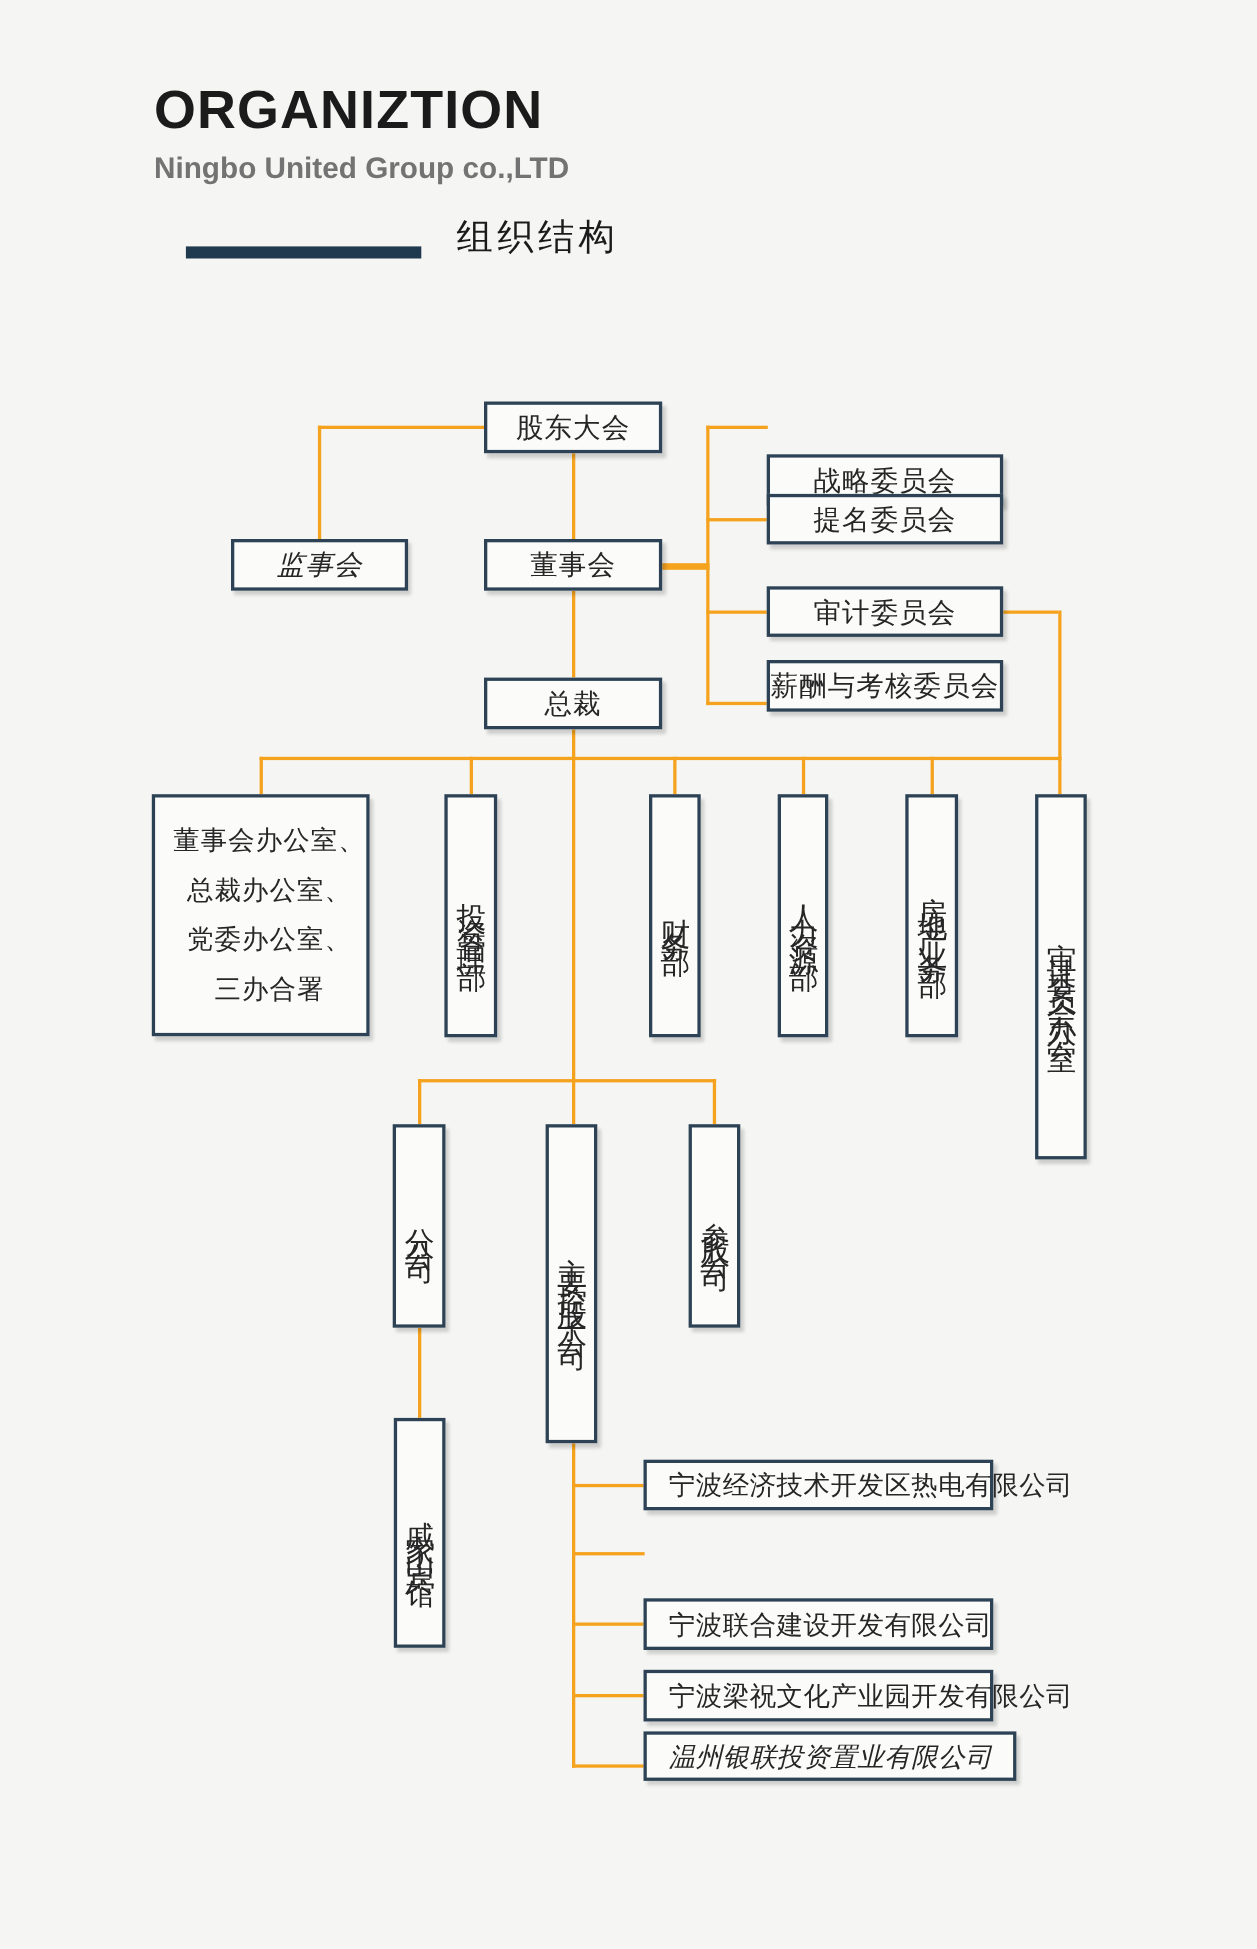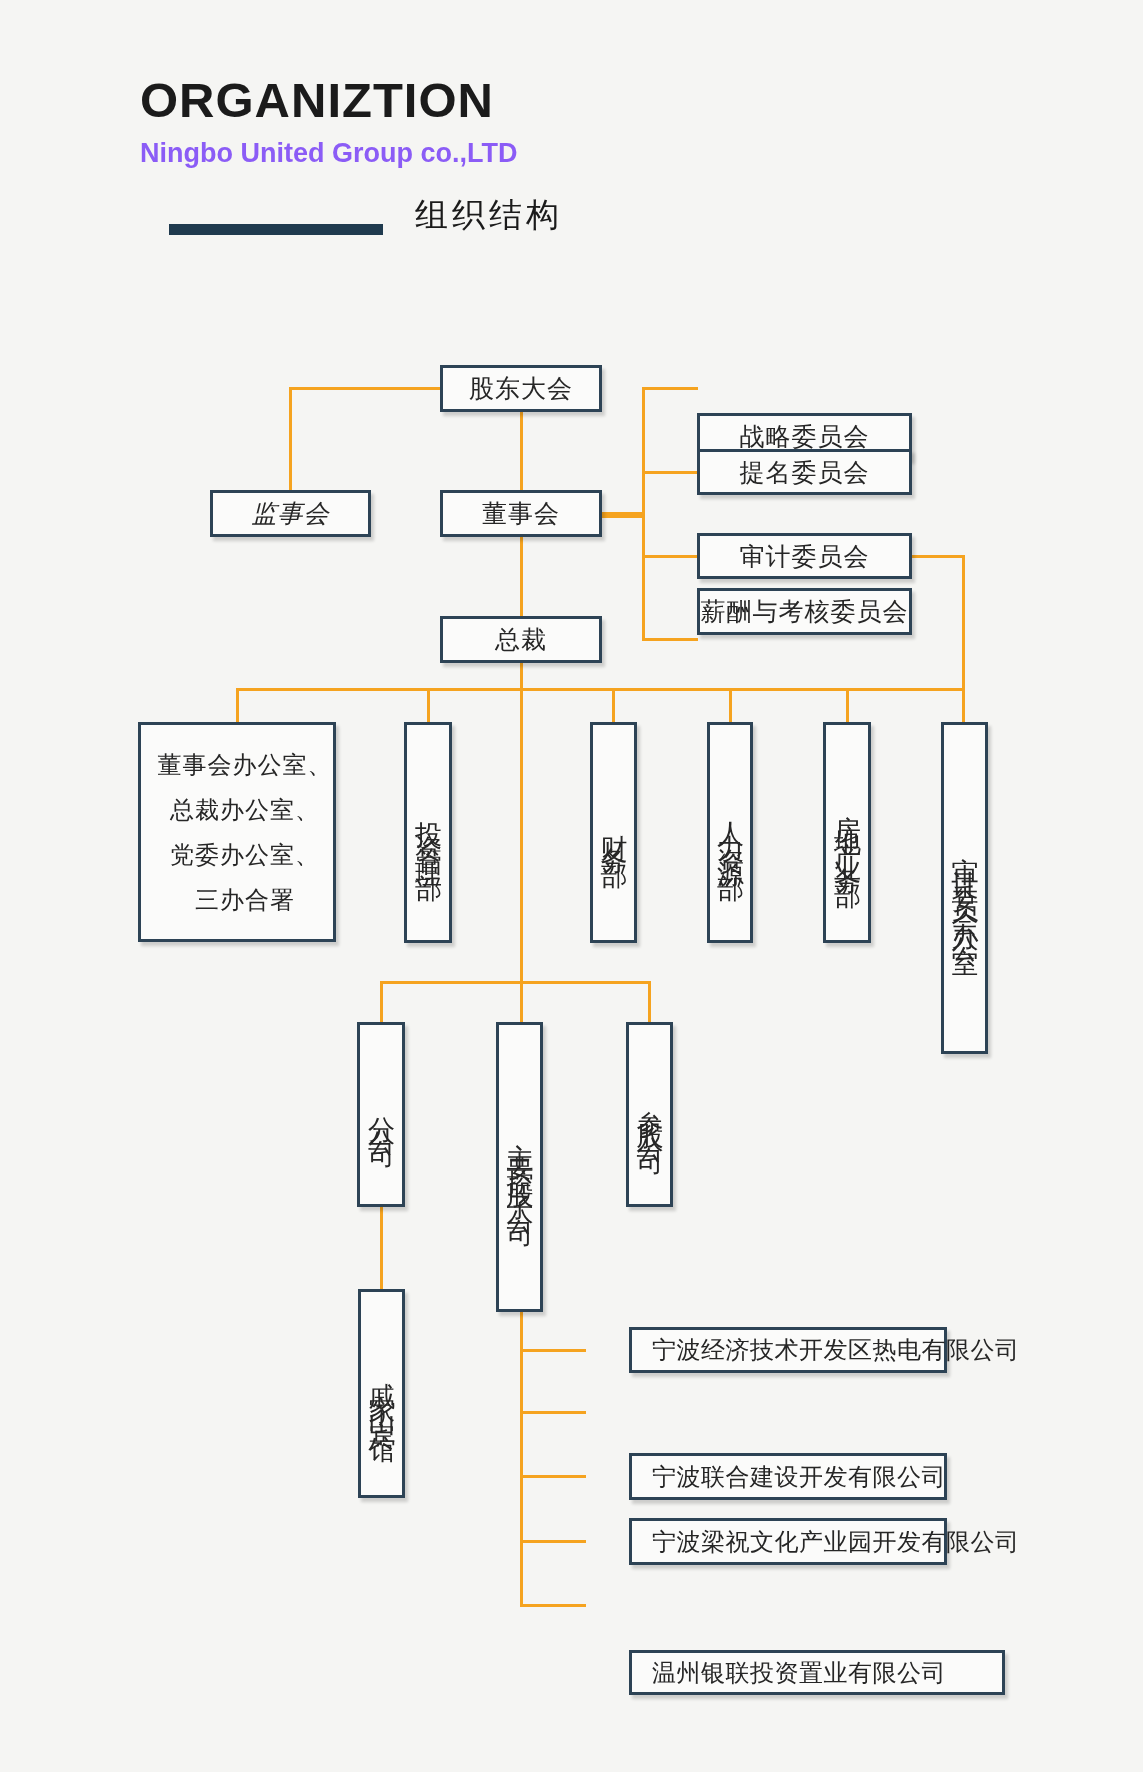--- a/index.html
+++ b/index.html
@@ -15,21 +15,21 @@
     overflow:hidden;
   }
   
   .title{
     position:absolute;left:140px;top:72px;
     font-size:49px;font-weight:bold;color:#1b1b1b;
     letter-spacing:1px;white-space:nowrap;
   }
   .subtitle{
     position:absolute;left:140px;top:138px;
-    font-size:27px;font-weight:bold;color:#8b5cf6;
+    font-size:27px;font-weight:bold;color:#737373;
     white-space:nowrap;
   }
   .accent-bar{
     position:absolute;left:169px;top:224px;
     width:214px;height:11px;background:#1f3a4e;
   }
   .section-label{
     position:absolute;left:415px;top:193px;
     font-size:33px;color:#1b1b1b;letter-spacing:4px;
     white-space:nowrap;
@@ -57,21 +57,21 @@
     line-height:1;
   }
   .node.ml{
     display:block;
     font-size:24px;line-height:45px;letter-spacing:1px;
     padding:17px 0 0 16px;text-align:center;
   }
   .node.co{
     justify-content:flex-start;
     padding-left:20px;
-    font-size:24px;letter-spacing:0.5px;margin-left:44px;
+    font-size:24px;letter-spacing:0.5px;
   }
 </style>
 </head>
 <body>
 
 <div id="page">
   <div class="title">ORGANIZTION</div>
   <div class="subtitle">Ningbo United Group co.,LTD</div>
   <div class="accent-bar"></div>
   <div class="section-label">组织结构</div>
@@ -104,35 +104,35 @@
       <div class="conn" style="left: 519.5px; top: 1411px; width: 66px; height: 3px;"></div>
       <div class="conn" style="left: 519.5px; top: 1475px; width: 66px; height: 3px;"></div>
       <div class="conn" style="left: 519.5px; top: 1540px; width: 66px; height: 3px;"></div>
       <div class="conn" style="left: 519.5px; top: 1604px; width: 66px; height: 3px;"></div>
       <div class="node" style="left: 440px; top: 365px; width: 162px; height: 47px;">股东大会</div>
       <div class="node" style="left: 210px; top: 490px; width: 161px; height: 47px; font-style: italic;">监事会</div>
       <div class="node" style="left: 440px; top: 490px; width: 162px; height: 47px;">董事会</div>
       <div class="node" style="left: 697px; top: 365px; width: 215px; height: 47px; margin-top: 48px;">战略委员会</div>
       <div class="node" style="left: 697px; top: 449px; width: 215px; height: 46px;">提名委员会</div>
       <div class="node" style="left: 697px; top: 533px; width: 215px; height: 46px;">审计委员会</div>
-      <div class="node" style="left: 697px; top: 588px; width: 215px; height: 47px;">薪酬与考核委员会</div>
+      <div class="node" style="left: 697px; top: 600px; width: 215px; height: 47px;">薪酬与考核委员会</div>
       <div class="node" style="left: 440px; top: 616px; width: 162px; height: 47px;">总裁</div>
       <div class="node ml" style="left: 138px; top: 722px; width: 198px; height: 220px;">
         <div>董事会办公室、</div>
         <div>总裁办公室、</div>
         <div>党委办公室、</div>
         <div>三办合署</div>
       </div>
       <div class="node v" style="left: 404px; top: 722px; width: 48px; height: 221px;">投资管理部</div>
       <div class="node v" style="left: 590px; top: 722px; width: 47px; height: 221px;">财务部</div>
       <div class="node v" style="left: 707px; top: 722px; width: 46px; height: 221px;">人力资源部</div>
       <div class="node v" style="left: 823px; top: 722px; width: 48px; height: 221px;">房地产业务部</div>
       <div class="node v" style="left: 941px; top: 722px; width: 47px; height: 332px;">审计委员会办公室</div>
       <div class="node v" style="left: 357px; top: 1022px; width: 48px; height: 185px;">分公司</div>
       <div class="node v" style="left: 496px; top: 1022px; width: 47px; height: 290px;">主要控股子公司</div>
       <div class="node v" style="left: 626px; top: 1022px; width: 47px; height: 185px;">参股公司</div>
       <div class="node v" style="left: 358px; top: 1289px; width: 47px; height: 209px;">戚家山宾馆</div>
       <div class="node co" style="left: 585px; top: 1327px; width: 318px; height: 46px;">宁波经济技术开发区热电有限公司</div>
       <div class="node co" style="left: 585px; top: 1453px; width: 318px; height: 47px;">宁波联合建设开发有限公司</div>
       <div class="node co" style="left: 585px; top: 1518px; width: 318px; height: 47px;">宁波梁祝文化产业园开发有限公司</div>
-      <div class="node co" style="left: 585px; top: 1650px; width: 376px; height: 45px;">温州银联投资置业有限公司</div>
+      <div class="node co" style="left: 585px; top: 1574px; width: 339px; height: 45px; font-style: italic;">温州银联投资置业有限公司</div>
     </div>
 </div>
 
 </body></html>

